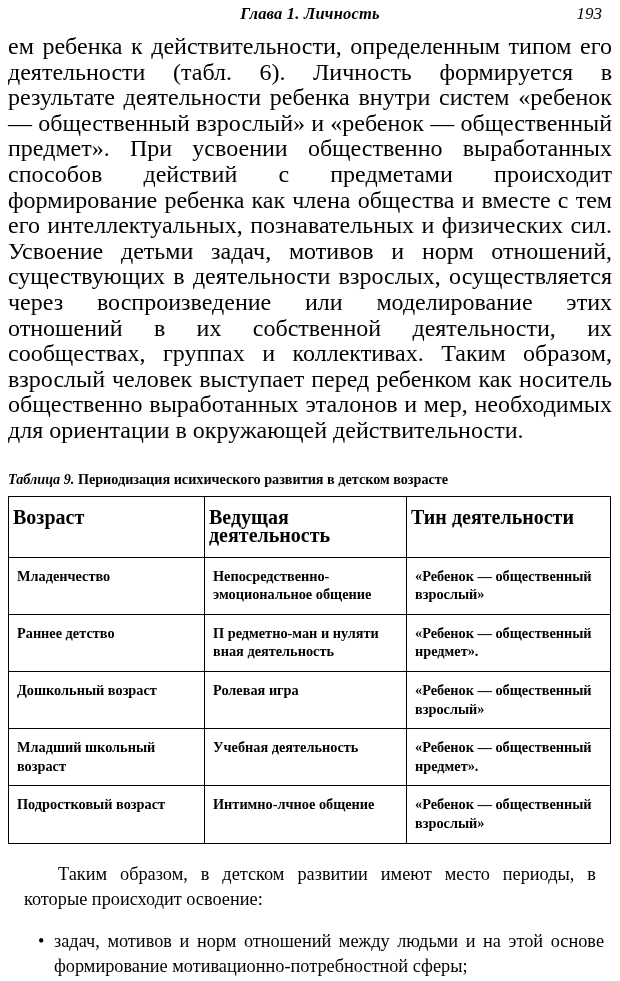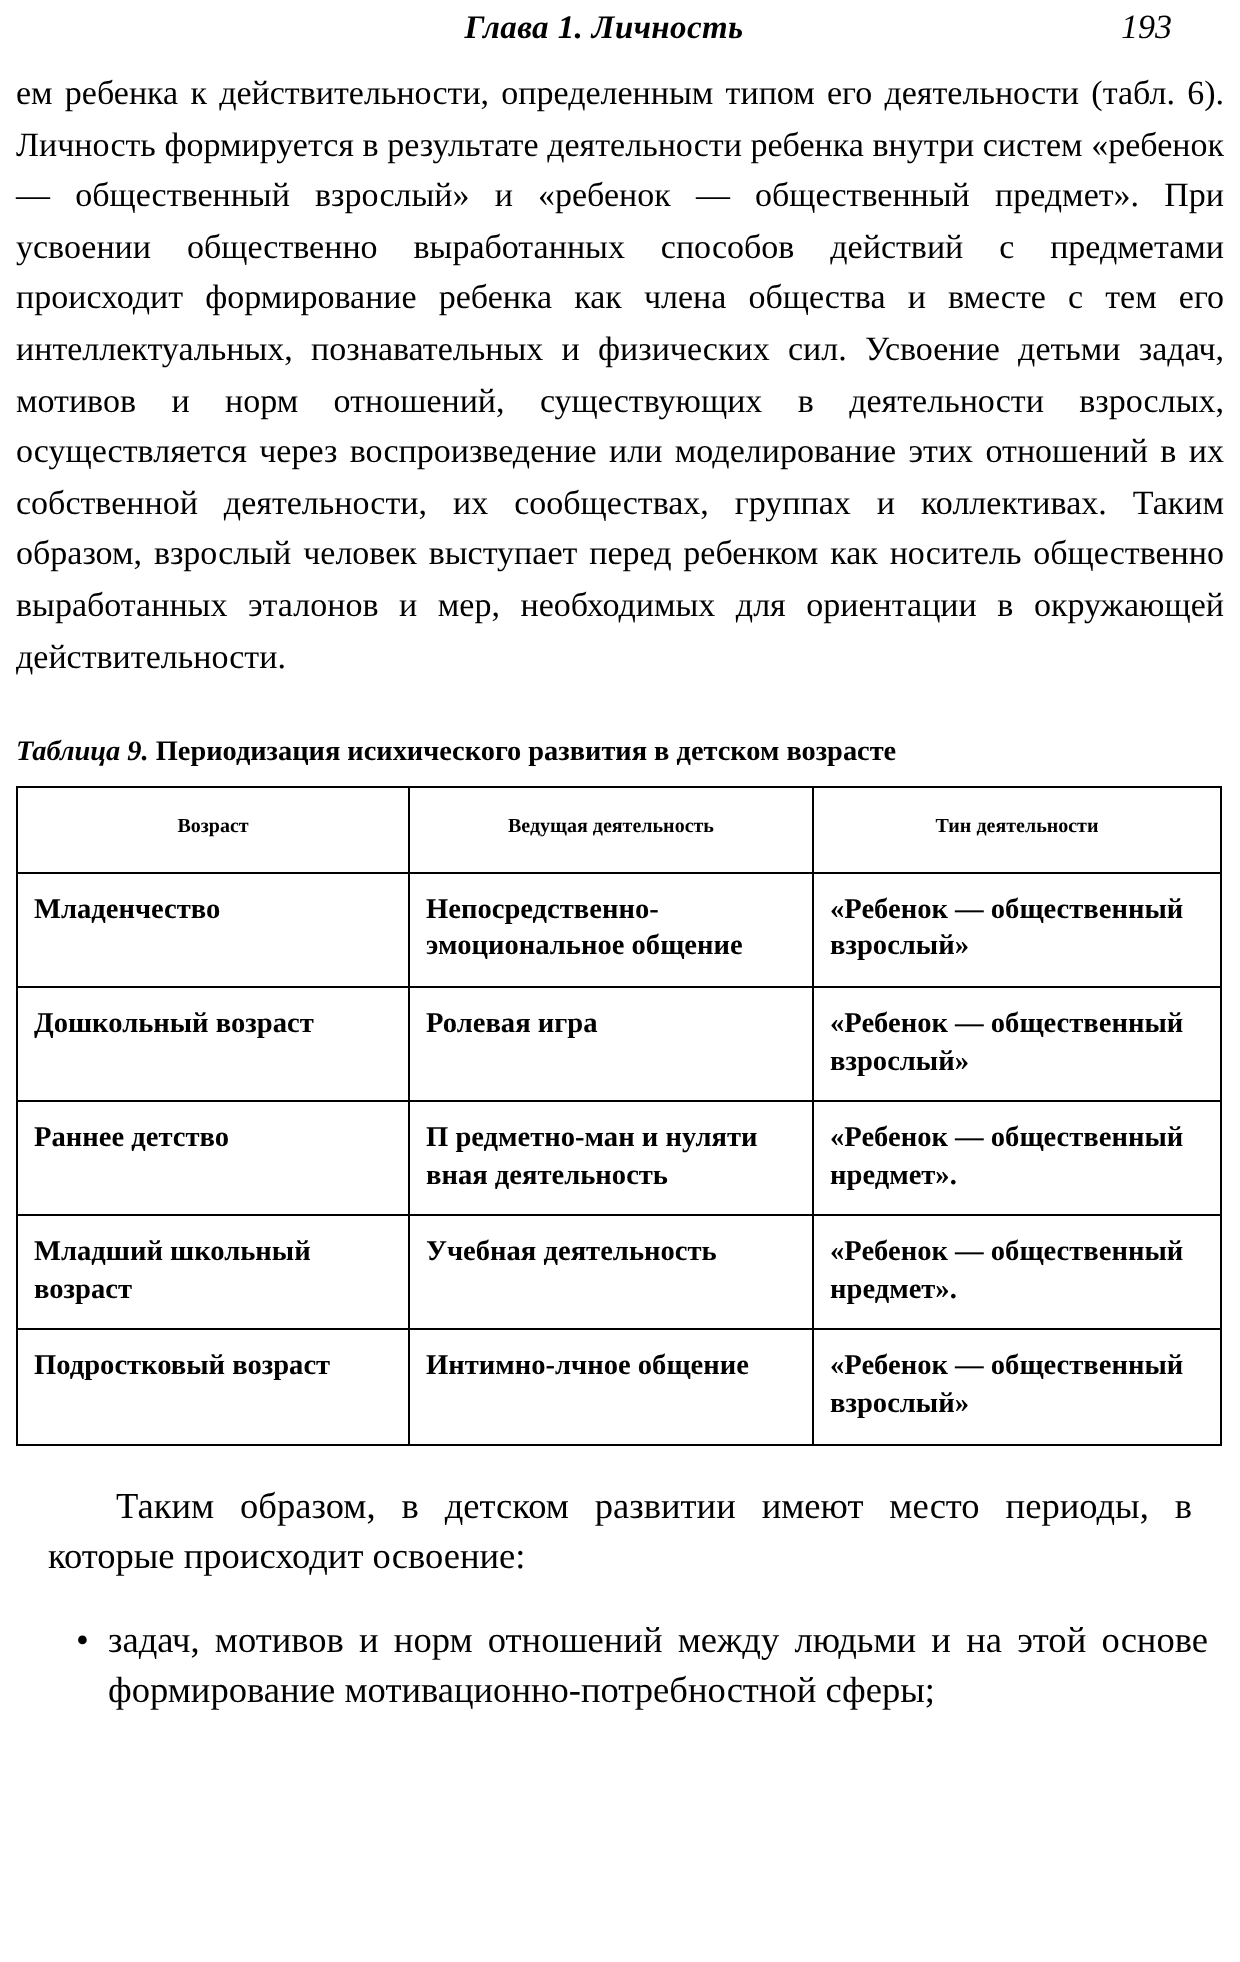--- a/index.html
+++ b/index.html
@@ -20,40 +20,40 @@
     height: 981px;
     padding: 0;
     box-sizing: border-box;
   }
   .header {
     display: flex;
     align-items: baseline;
     justify-content: center;
     position: relative;
     height: 26px;
-    margin: 4px 16px 0 0;
+    margin: 4px 0 0 0;
   }
   .header-title {
     font-family: "Liberation Serif", serif;
     font-style: italic;
     font-weight: bold;
     font-size: 16.5px;
     letter-spacing: 0.2px;
   }
   .header-page-number {
     position: absolute;
     right: 18px;
     top: 0;
     font-weight: normal;
     font-size: 17px;
     font-style: italic;
   }
   .body-text {
     margin: 4px 8px 0 8px;
-    font-size: 17px;
+    font-size: 24px;
     line-height: 25.6px;
     text-align: justify;
     text-justify: inter-word;
     hyphens: manual;
   }
   .body-text p {
     margin: 0;
     text-indent: 0;
   }
   .table-caption {
@@ -77,23 +77,23 @@
   }
   table.period-table td, table.period-table th {
     border: 1.4px solid #000;
     padding: 9px 8px 10px 8px;
     vertical-align: top;
     font-size: 14.3px;
     line-height: 18.6px;
     font-weight: bold;
   }
   table.period-table th {
-    text-align: center;
+    text-align: left;
     padding: 11px 4px 12px 4px;
-    font-size: 10px;
+    font-size: 20px;
   }
   col.c1 { width: 196px; }
   col.c2 { width: 202px; }
   col.c3 { width: 204px; }
   .after-table {
     margin: 18px 8px 0 8px;
     font-size: 18.3px;
     line-height: 25.6px;
     text-align: justify;
   }
@@ -151,28 +151,28 @@
         <th>Тин деятельности</th>
       </tr>
     </thead>
     <tbody>
       <tr>
         <td>Младенчество</td>
         <td>Непосредственно-эмоциональное общение</td>
         <td>«Ребенок — общественный взрослый»</td>
       </tr>
       <tr>
+        <td>Раннее детство</td>
+        <td>П редметно-ман и нуляти вная деятельность</td>
+        <td>«Ребенок — общественный нредмет».</td>
+      </tr>
+      <tr>
         <td>Дошкольный возраст</td>
         <td>Ролевая игра</td>
         <td>«Ребенок — общественный взрослый»</td>
-      </tr>
-      <tr>
-        <td>Раннее детство</td>
-        <td>П редметно-ман и нуляти вная деятельность</td>
-        <td>«Ребенок — общественный нредмет».</td>
       </tr>
       <tr>
         <td>Младший школьный возраст</td>
         <td>Учебная деятельность</td>
         <td>«Ребенок — общественный нредмет».</td>
       </tr>
       <tr>
         <td>Подростковый возраст</td>
         <td>Интимно-лчное общение</td>
         <td>«Ребенок — общественный взрослый»</td>

